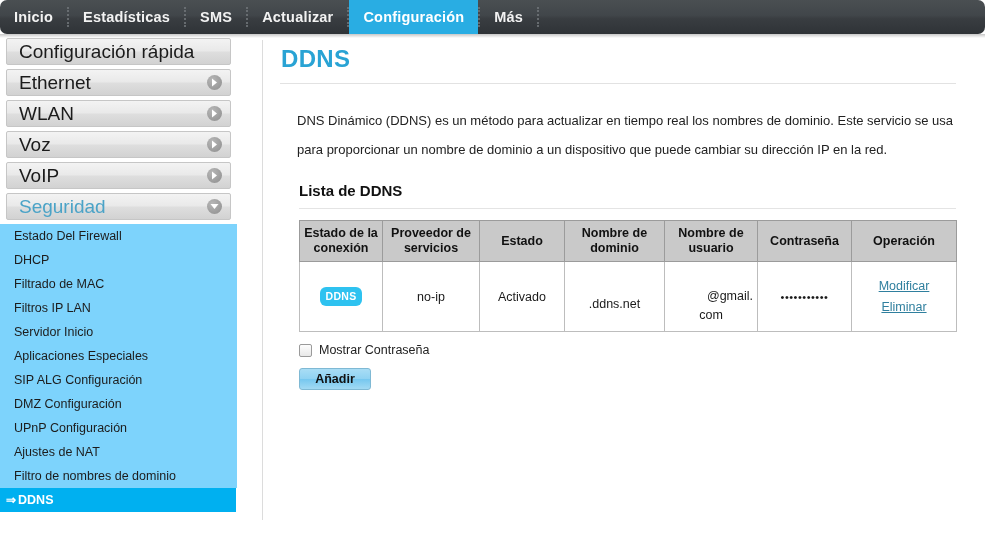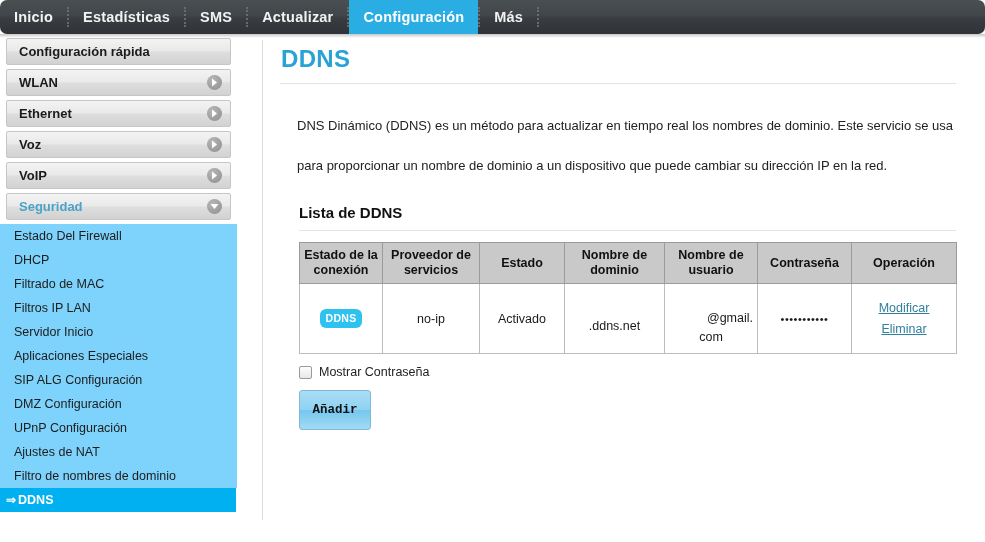--- a/index.html
+++ b/index.html
@@ -56,22 +56,22 @@
     height: 27px;
     background: linear-gradient(to bottom, #f3f3f3 0%, #e9e9e9 48%, #dedede 52%, #d2d2d2 100%);
     border: 1px solid #c6c6c6;
     border-radius: 2px;
     display: flex; align-items: center;
     padding: 0 8px 0 12px;
     cursor: pointer;
     position: relative;
   }
   .menu-block .mlabel {
-    font-size: 13px;
-    font-weight: bold;
+    font-size: 19px;
+    font-weight: normal;
     color: #1b1b1b;
     flex: 1;
   }
   .menu-block.section .mlabel { color: #4ba3c7; }
   .arrow-ico {
     width: 15px; height: 15px; border-radius: 50%;
     background: radial-gradient(circle at 35% 30%, #b6b6b6, #8e8e8e);
     display: flex; align-items: center; justify-content: center;
     flex: none;
   }
@@ -116,21 +116,21 @@
   .title-rule {
     margin-top: 10px;
     width: 676px; height: 1px;
     background: #e2e2e2;
   }
   .intro {
     margin: 22px 0 0 17px;
     width: 660px;
     font-size: 13px;
     color: #222;
-    line-height: 40px;
+    line-height: 29px;
   }
   .section-title {
     margin: 18px 0 0 19px;
     font-size: 15px;
     font-weight: bold;
     color: #111;
   }
   .section-rule {
     margin: 9px 0 0 19px;
     width: 657px; height: 1px;
@@ -221,28 +221,28 @@
     width: 13px; height: 13px;
     border: 1px solid #9a9a9a;
     background: linear-gradient(to bottom, #fdfdfd, #e8e8e8);
     border-radius: 2px;
     margin-right: 7px;
     flex: none;
     cursor: pointer;
   }
   .btn-add {
     margin: 11px 0 0 19px;
-    width: 72px; height: 40px;
+    width: 72px; height: 22px;
     background: linear-gradient(to bottom, #a9ddf5 0%, #8fd2f2 50%, #76c7ef 51%, #a2daf4 100%);
     border: 1px solid #7fb9d4;
     border-radius: 3px;
     color: #111;
     font-size: 12.5px;
     font-weight: bold;
-    font-family: Liberation Mono, monospace;
+    font-family: Liberation Sans, sans-serif;
     cursor: pointer;
     display: flex; align-items: center; justify-content: center;
   }
 </style>
 </head>
 <body>
 
 <div class="topnav">
   <div class="nav-item">Inicio</div>
   <div class="nav-sep"></div>
@@ -260,30 +260,30 @@
 <div class="nav-shadow"></div>
 
 <div class="sidebar">
 
   <div class="menu-block">
     <span class="mlabel">Configuración rápida</span>
   </div>
 
 
   <div class="menu-block">
-    <span class="mlabel">WLAN</span>
+    <span class="mlabel">Ethernet</span>
     <span class="arrow-ico">
       <svg width="7" height="9" viewBox="0 0 7 9">
           <polygon points="1,0.5 6,4.5 1,8.5" fill="#ffffff"></polygon>
         </svg>
     </span>
   </div>
 
   <div class="menu-block">
-    <span class="mlabel">Ethernet</span>
+    <span class="mlabel">WLAN</span>
     <span class="arrow-ico">
       <svg width="7" height="9" viewBox="0 0 7 9">
           <polygon points="1,0.5 6,4.5 1,8.5" fill="#ffffff"></polygon>
         </svg>
     </span>
   </div>
 
   <div class="menu-block">
     <span class="mlabel">Voz</span>
     <span class="arrow-ico">

